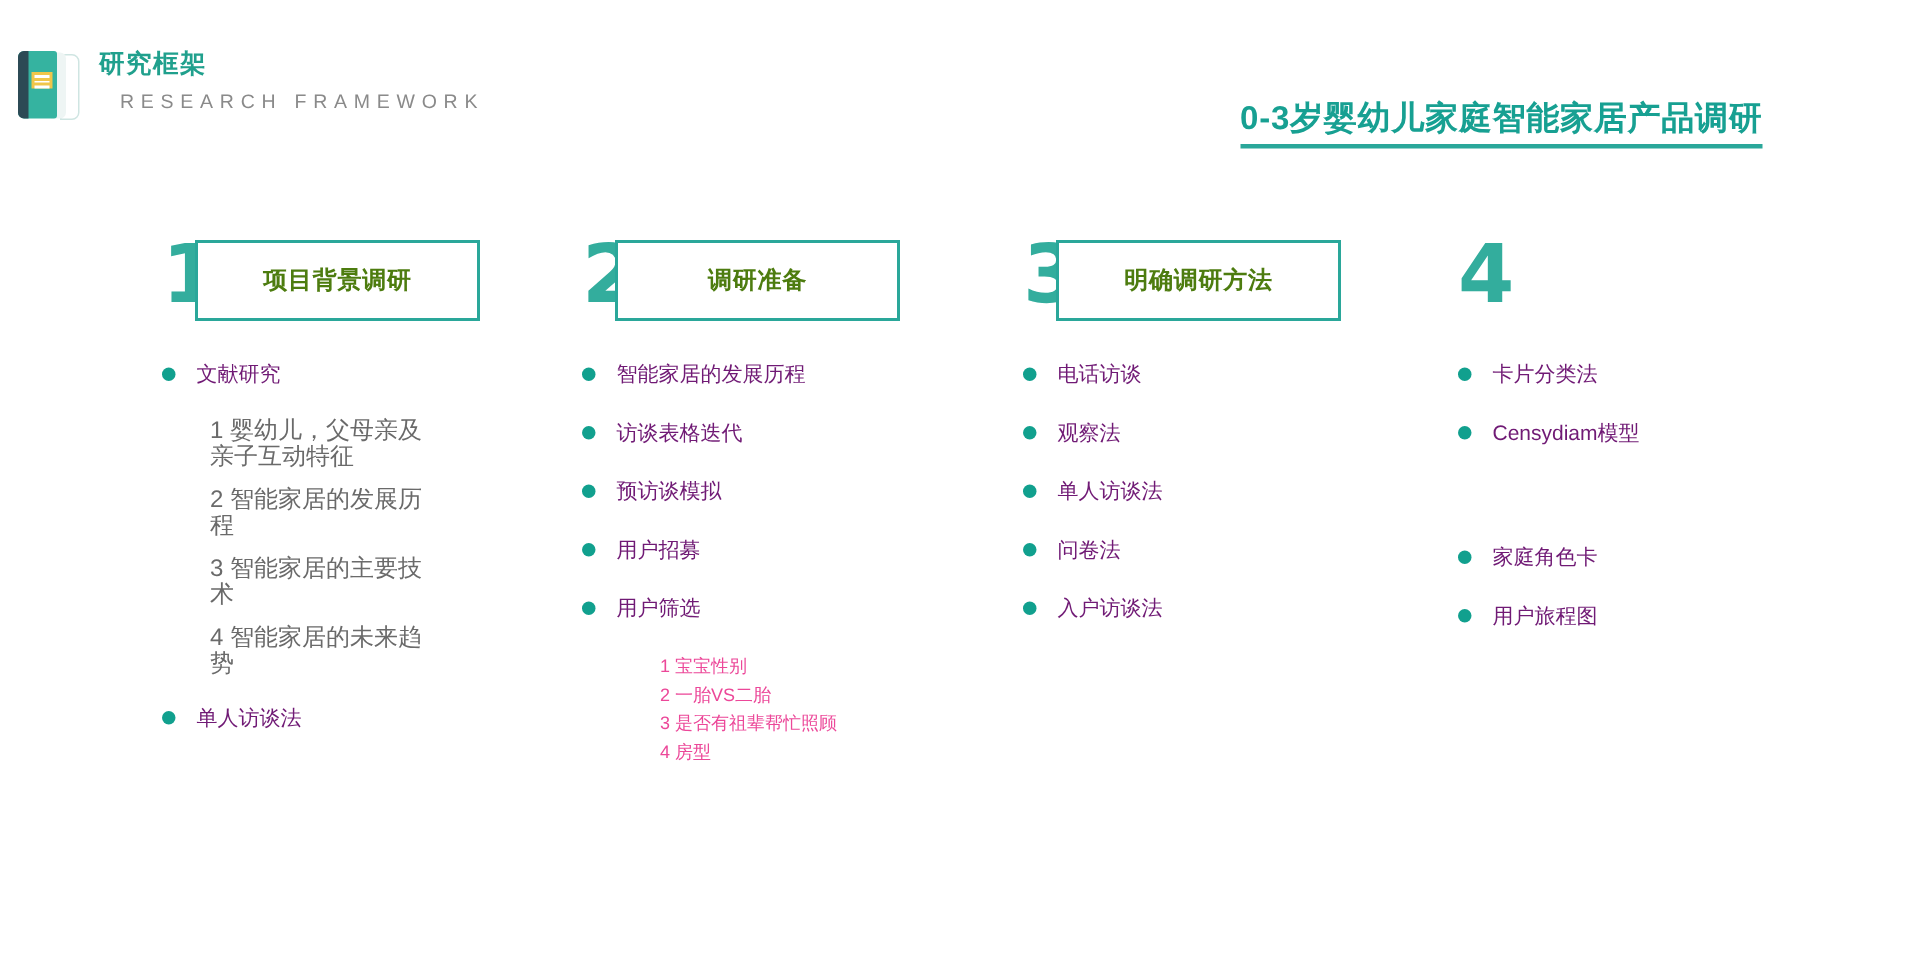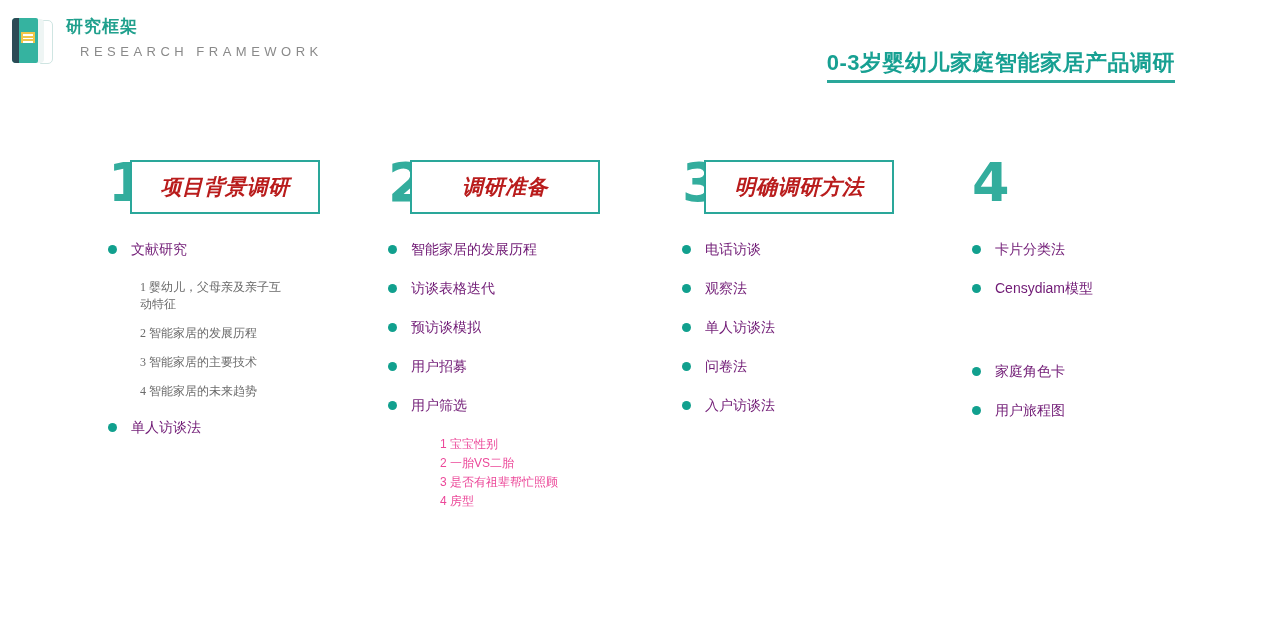--- a/index.html
+++ b/index.html
@@ -11,21 +11,21 @@
     height: 640px;
     background: #ffffff;
     font-family: "Liberation Sans", "DejaVu Sans", sans-serif;
     overflow: hidden;
     position: relative;
   }
 
   
   .header {
     position: absolute;
-    top: 0; left: 0;
+    top: 16px; left: 0;
     width: 1280px;
     height: 110px;
   }
 
   .brand {
     position: absolute;
     left: 10px;
     top: 16px;
     display: flex;
     align-items: flex-start;
@@ -162,26 +162,25 @@
     width: 186px;
     height: 50px;
     background: #ffffff;
     border: 2px solid #2aa79a;
     z-index: 2;
     display: flex;
     align-items: center;
     justify-content: center;
   }
   .col-box span {
-    font-size: 21px;
+    font-size: 16px;
     font-weight: bold;
-    color: #b91c1c;
+    color: #4d7c0f;
     letter-spacing: 0.5px;
     white-space: nowrap;
-    font-style: italic;
   }
 
   .col-list {
     margin-top: 22px;
     padding: 0;
     list-style: none;
   }
   .item {
     display: flex;
     align-items: flex-start;
@@ -205,27 +204,26 @@
 
   .sublist {
     margin: 0 0 18px 0;
     padding: 0;
     list-style: none;
   }
   .sublist.loose { margin-top: 8px; margin-left: 32px; }
   .sublist.tight { margin-top: 2px; margin-left: 52px; }
 
   .sublist.loose li {
-    font-size: 12px;
+    font-size: 16px;
     color: #6a6a6a;
     line-height: 17px;
     margin-bottom: 12px;
     max-width: 150px;
     white-space: normal;
-    font-family: Liberation Serif, serif;
   }
   .sublist.tight li {
     font-size: 12px;
     color: #ec4899;
     line-height: 18px;
     margin-bottom: 1px;
     white-space: nowrap;
   }
 
   .spacer-block { height: 44px; }

